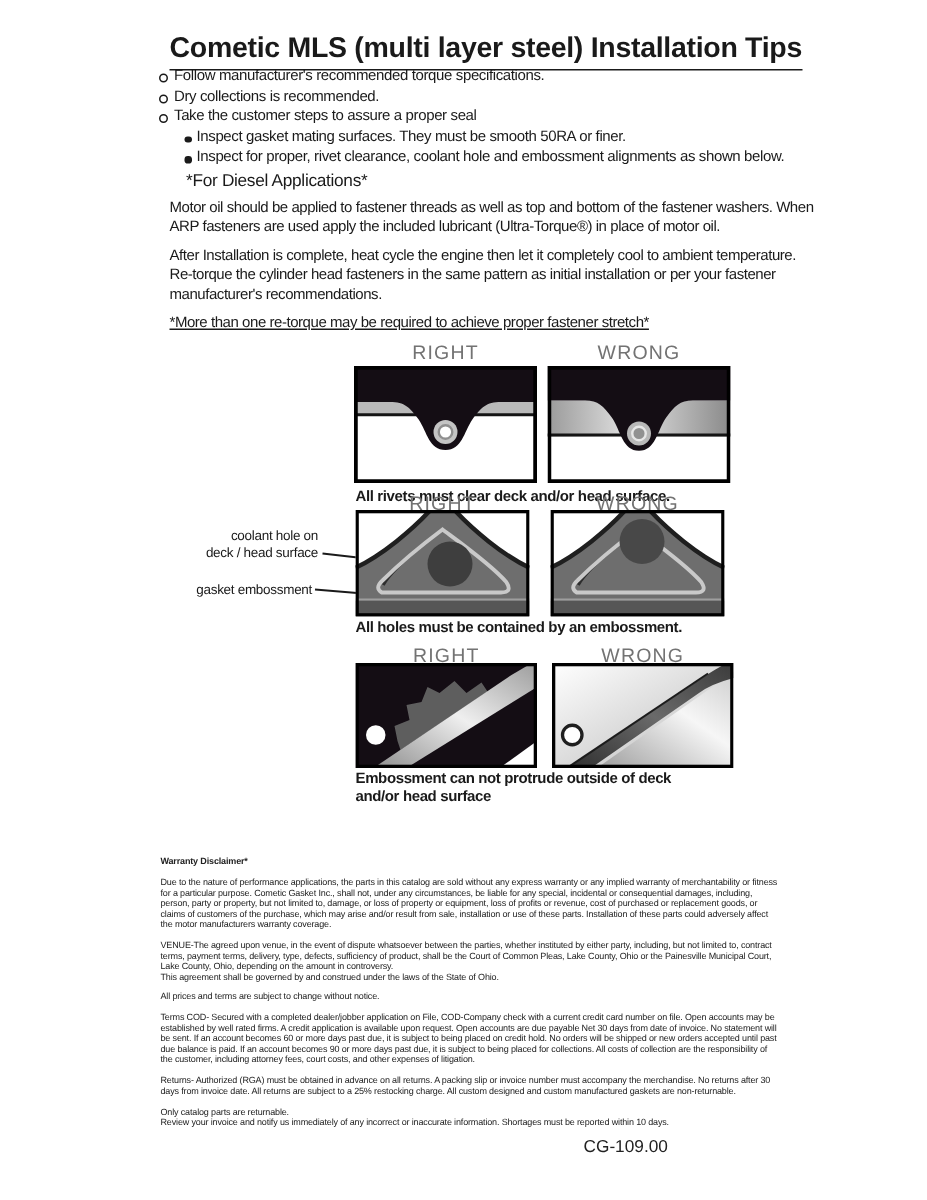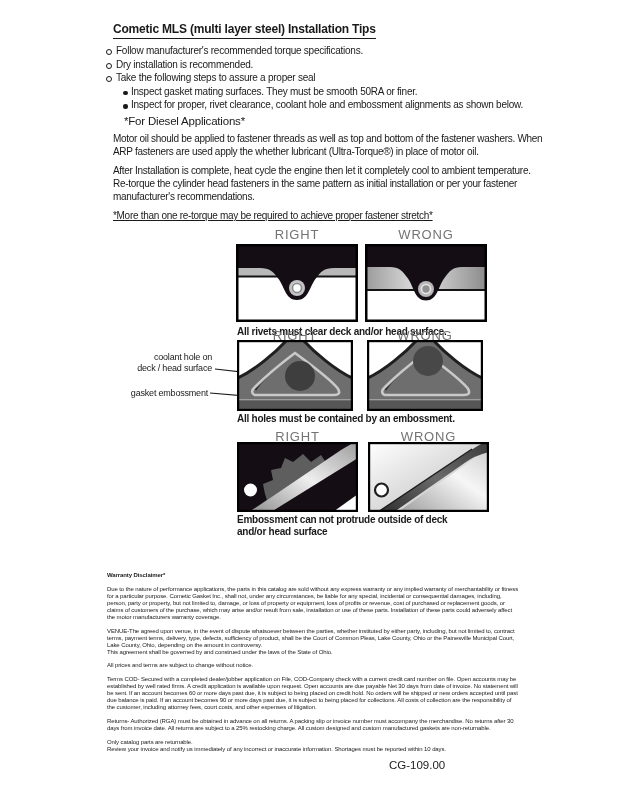--- a/index.html
+++ b/index.html
@@ -1,21 +1,21 @@
 <!DOCTYPE html>
 <html><head>
 <meta charset="utf-8">
 <style>
   html,body { margin:0; padding:0; background:#fff; }
   .page {
     position:relative; width:618px; height:800px; background:#ffffff;
     font-family:"Liberation Sans", sans-serif; color:#1a1a1a; overflow:hidden;
   }
   .title {
-    position:absolute; left:113px; top:22px; font-size:12px; font-weight:bold;
+    position:absolute; left:113px; top:22px; font-size:19px; font-weight:bold;
     letter-spacing:-0.2px; border-bottom:1.6px solid #1a1a1a; padding-bottom:2px;
   }
   .tips { position:absolute; left:106px; top:44px; font-size:10px; letter-spacing:-0.25px; }
   .tip-row { display:flex; align-items:center; height:13.5px; }
   .tip-row.sub { margin-left:17px; }
   .bullet-o { width:4px; height:4px; border:1px solid #1a1a1a; border-radius:50%; margin:3px 4px 0 0; flex:none; }
   .bullet-f { width:4.5px; height:4.5px; background:#1a1a1a; border-radius:50%; margin:3px 3.5px 0 0; flex:none; }
   .h2 { position:absolute; left:124px; top:115px; font-size:11.5px; font-weight:normal; letter-spacing:-0.2px; }
   .para { position:absolute; left:113px; width:432px; font-size:10px; line-height:13.2px; letter-spacing:-0.3px; }
   .p1 { top:132px; } .p2 { top:164px; } .p3 { top:209px;text-decoration:underline; }
@@ -39,38 +39,38 @@
 
   <div class="title">Cometic MLS (multi layer steel) Installation Tips</div>
 
   <div class="tips">
     <div class="tip-row">
       <span class="bullet-o"></span>
       <span>Follow manufacturer's recommended torque specifications.</span>
     </div>
     <div class="tip-row">
       <span class="bullet-o"></span>
-      <span>Dry installation is recommended.</span>
+      <span>Dry collections is recommended.</span>
     </div>
     <div class="tip-row">
       <span class="bullet-o"></span>
-      <span>Take the following steps to assure a proper seal</span>
+      <span>Take the customer steps to assure a proper seal</span>
     </div>
     <div class="tip-row sub">
       <span class="bullet-f"></span>
       <span>Inspect gasket mating surfaces.  They must be smooth 50RA or finer.</span>
     </div>
     <div class="tip-row sub">
       <span class="bullet-f"></span>
       <span>Inspect for proper, rivet clearance, coolant hole and embossment alignments as shown below.</span>
     </div>
   </div>
 
   <div class="h2">*For Diesel Applications*</div>
-  <div class="para p1">Motor oil should be applied to fastener threads as well as top and bottom of the fastener washers. When ARP fasteners are used apply the whether lubricant (Ultra-Torque®) in place of motor oil.</div>
+  <div class="para p1">Motor oil should be applied to fastener threads as well as top and bottom of the fastener washers. When ARP fasteners are used apply the included lubricant (Ultra-Torque®) in place of motor oil.</div>
   <div class="para p2">After Installation is complete, heat cycle the engine then let it completely cool to ambient temperature. Re-torque the cylinder head fasteners in the same pattern as initial installation or per your fastener manufacturer's recommendations.</div>
   <div class="para p3">*More than one re-torque may be required to achieve proper fastener stretch*</div>
 
   <div class="dg-header" style="left:236px; top:227px; width:122px;">RIGHT</div>
   <div class="dg-header" style="left:365px; top:227px; width:122px;">WRONG</div>
 
   <div class="panel" style="left:236px; top:244px;">
     <svg width="122" height="78" viewBox="0 0 122 78">
       <rect width="122" height="78" fill="#ffffff"></rect>
       <rect x="0" y="24" width="122" height="9" fill="#b9b9b9"></rect>

